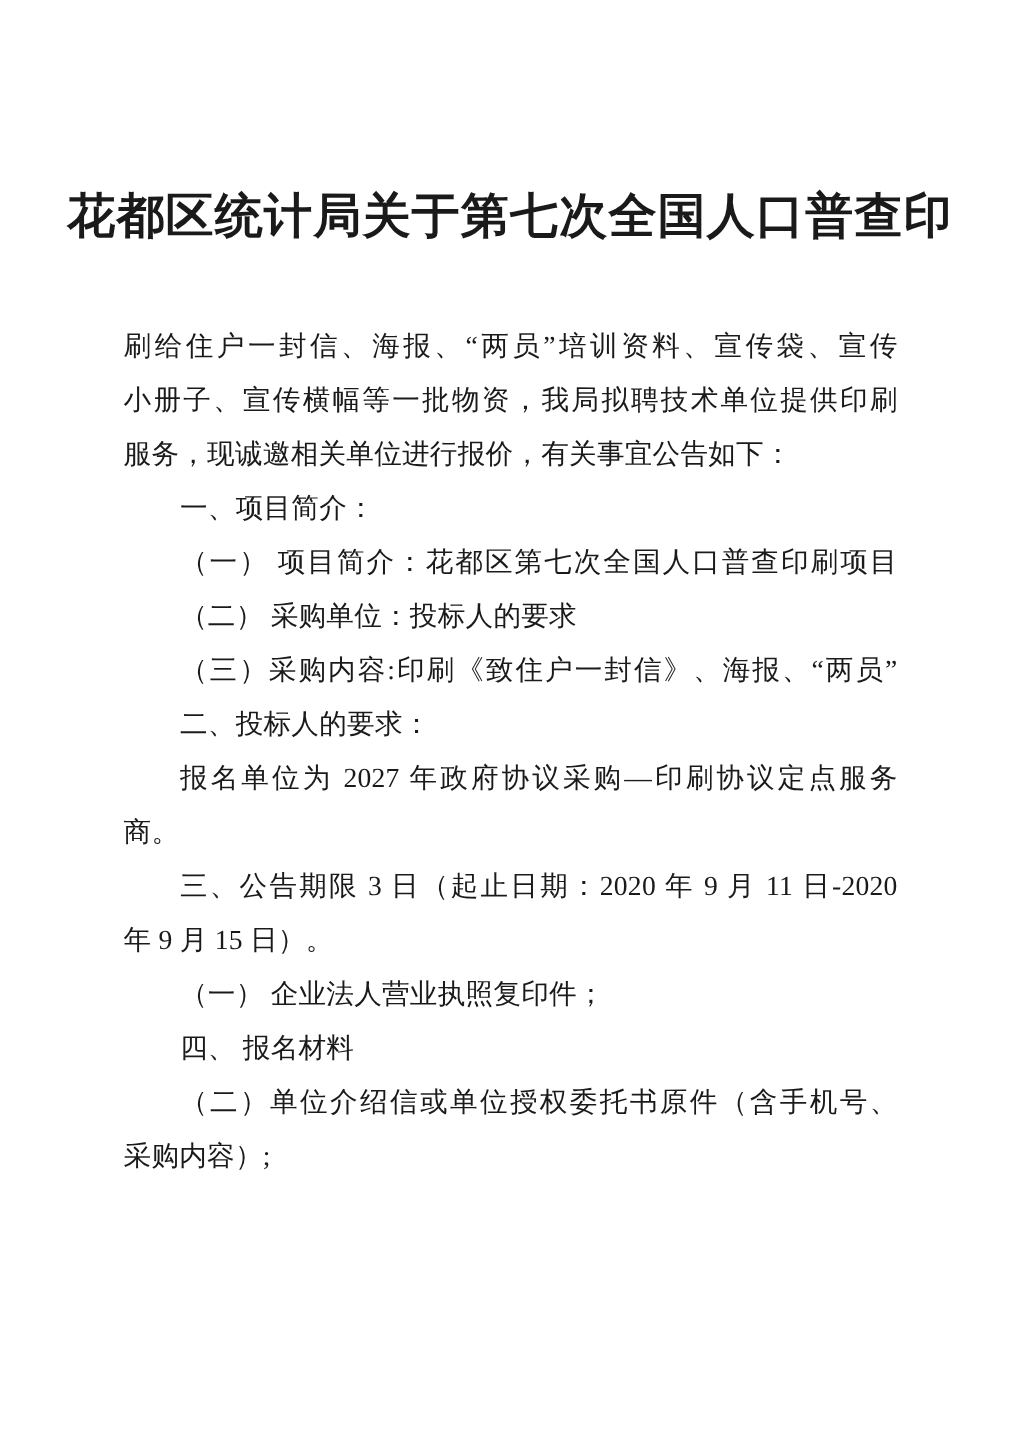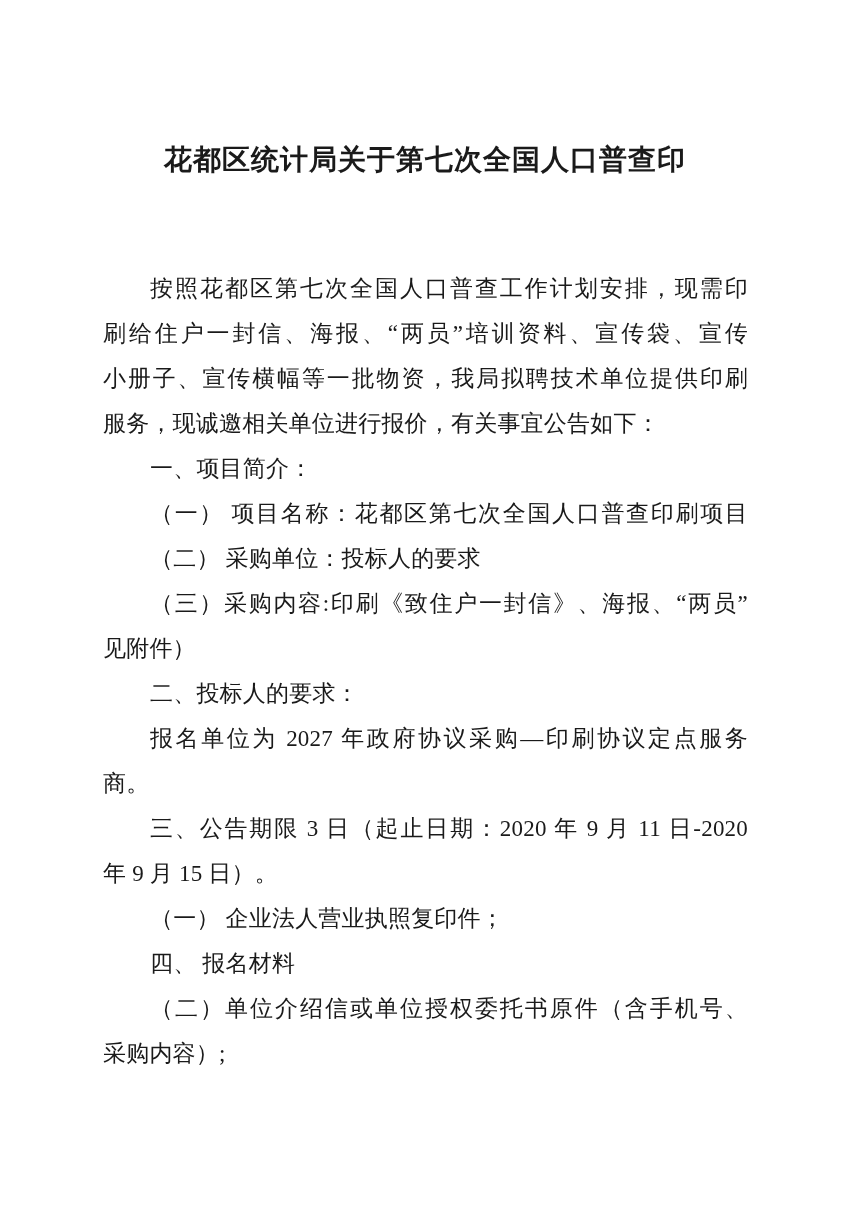--- a/index.html
+++ b/index.html
@@ -7,25 +7,25 @@
     position: relative;
     width: 850px;
     height: 1213px;
     background: #ffffff;
     overflow: hidden;
     font-family: "Liberation Serif", "DejaVu Serif", serif;
     color: #1a1a1a;
   }
   .title-block {
     position: absolute;
-    top: 136px;
+    top: 156px;
     left: 0;
     width: 100%;
     text-align: center;
-    font-size: 28px;
+    font-size: 40px;
     font-weight: bold;
     line-height: 47px;
     letter-spacing: 1px;
   }
   .body-block {
     position: absolute;
     top: 266px;
     left: 103px;
     width: 645px;
     font-size: 23px;
@@ -41,29 +41,27 @@
 </head>
 <body>
 
 <div class="page">
 
   <div class="title-block">
     <div class="tl">花都区统计局关于第七次全国人口普查印</div>
   </div>
 
   <div class="body-block">
-    <div class="ln jf ind">按照花都区第七次全国人口普查工作计划安排，现需印</div>
     <div class="ln jf">刷给住户一封信、海报、“两员”培训资料、宣传袋、宣传</div>
     <div class="ln jf">小册子、宣传横幅等一批物资，我局拟聘技术单位提供印刷</div>
     <div class="ln">服务，现诚邀相关单位进行报价，有关事宜公告如下：</div>
     <div class="ln ind">一、项目简介：</div>
-    <div class="ln jf ind">（一） 项目名称：花都区第七次全国人口普查印刷项目</div>
+    <div class="ln jf ind">（一） 项目简介：花都区第七次全国人口普查印刷项目</div>
     <div class="ln ind">（二） 采购单位：投标人的要求</div>
     <div class="ln jf ind">（三）采购内容:印刷《致住户一封信》、海报、“两员”</div>
-    <div class="ln">见附件）</div>
     <div class="ln ind">二、投标人的要求：</div>
     <div class="ln jf ind">报名单位为 2027 年政府协议采购—印刷协议定点服务</div>
     <div class="ln">商。</div>
     <div class="ln jf ind">三、公告期限 3 日（起止日期：2020 年 9 月 11 日-2020</div>
     <div class="ln">年 9 月 15 日）。</div>
     <div class="ln ind">（一） 企业法人营业执照复印件；</div>
     <div class="ln ind">四、 报名材料</div>
     <div class="ln jf ind">（二）单位介绍信或单位授权委托书原件（含手机号、</div>
     <div class="ln">采购内容）;</div>
   </div>

